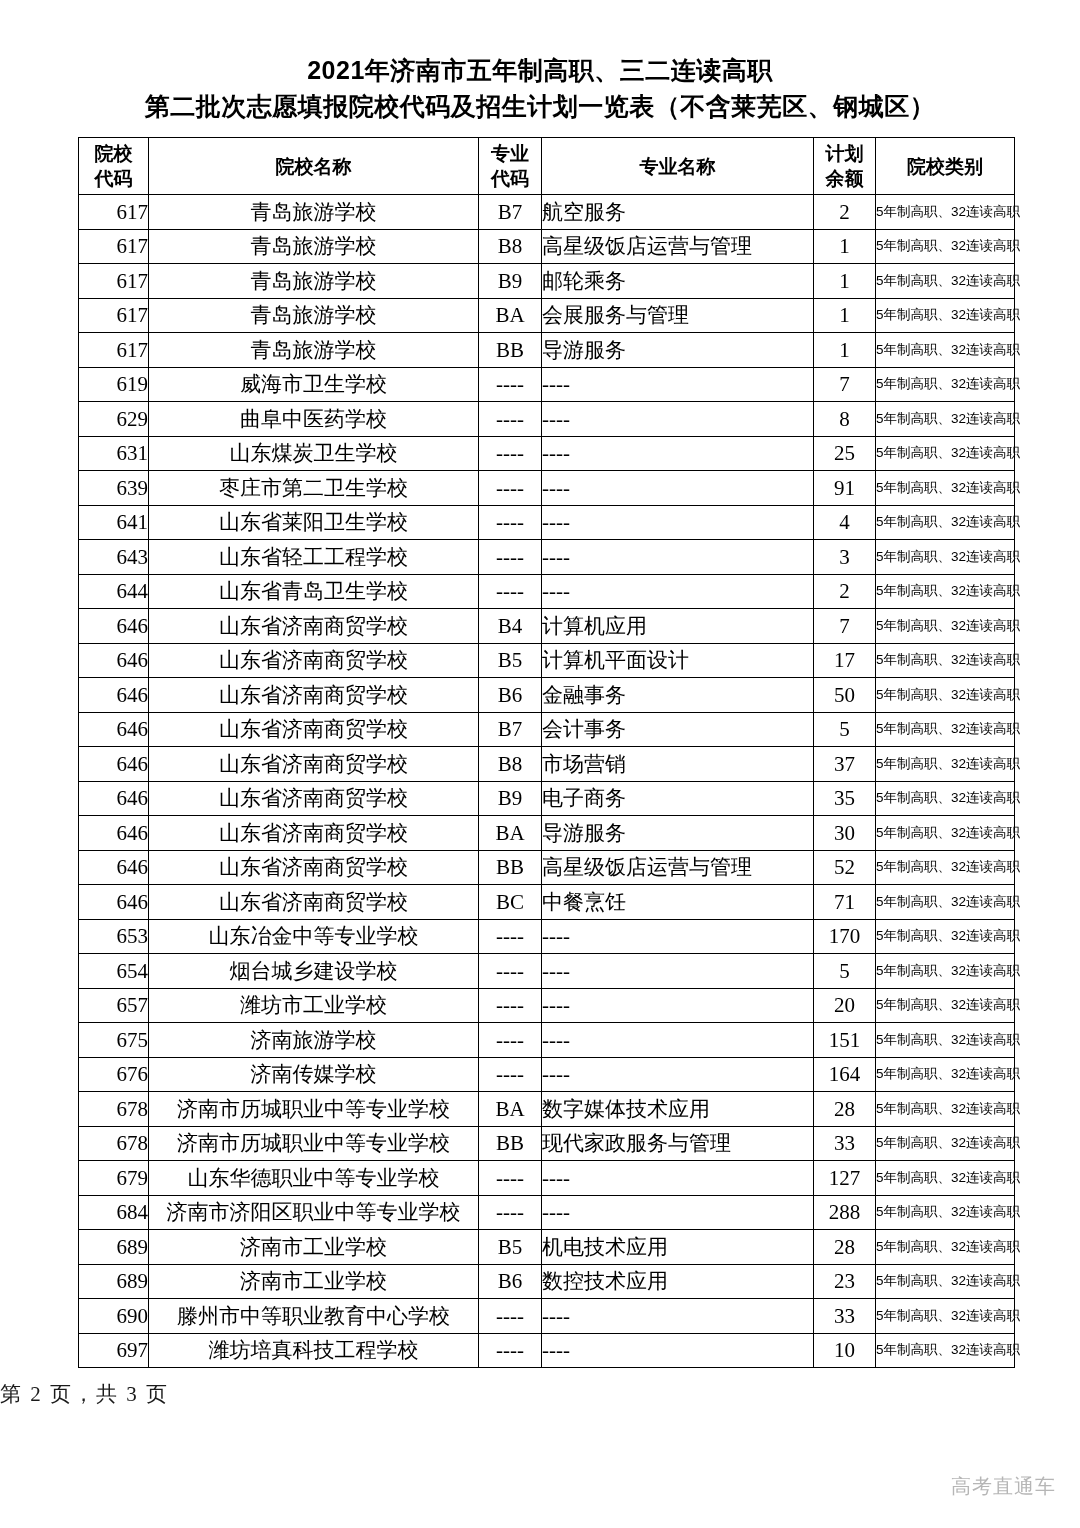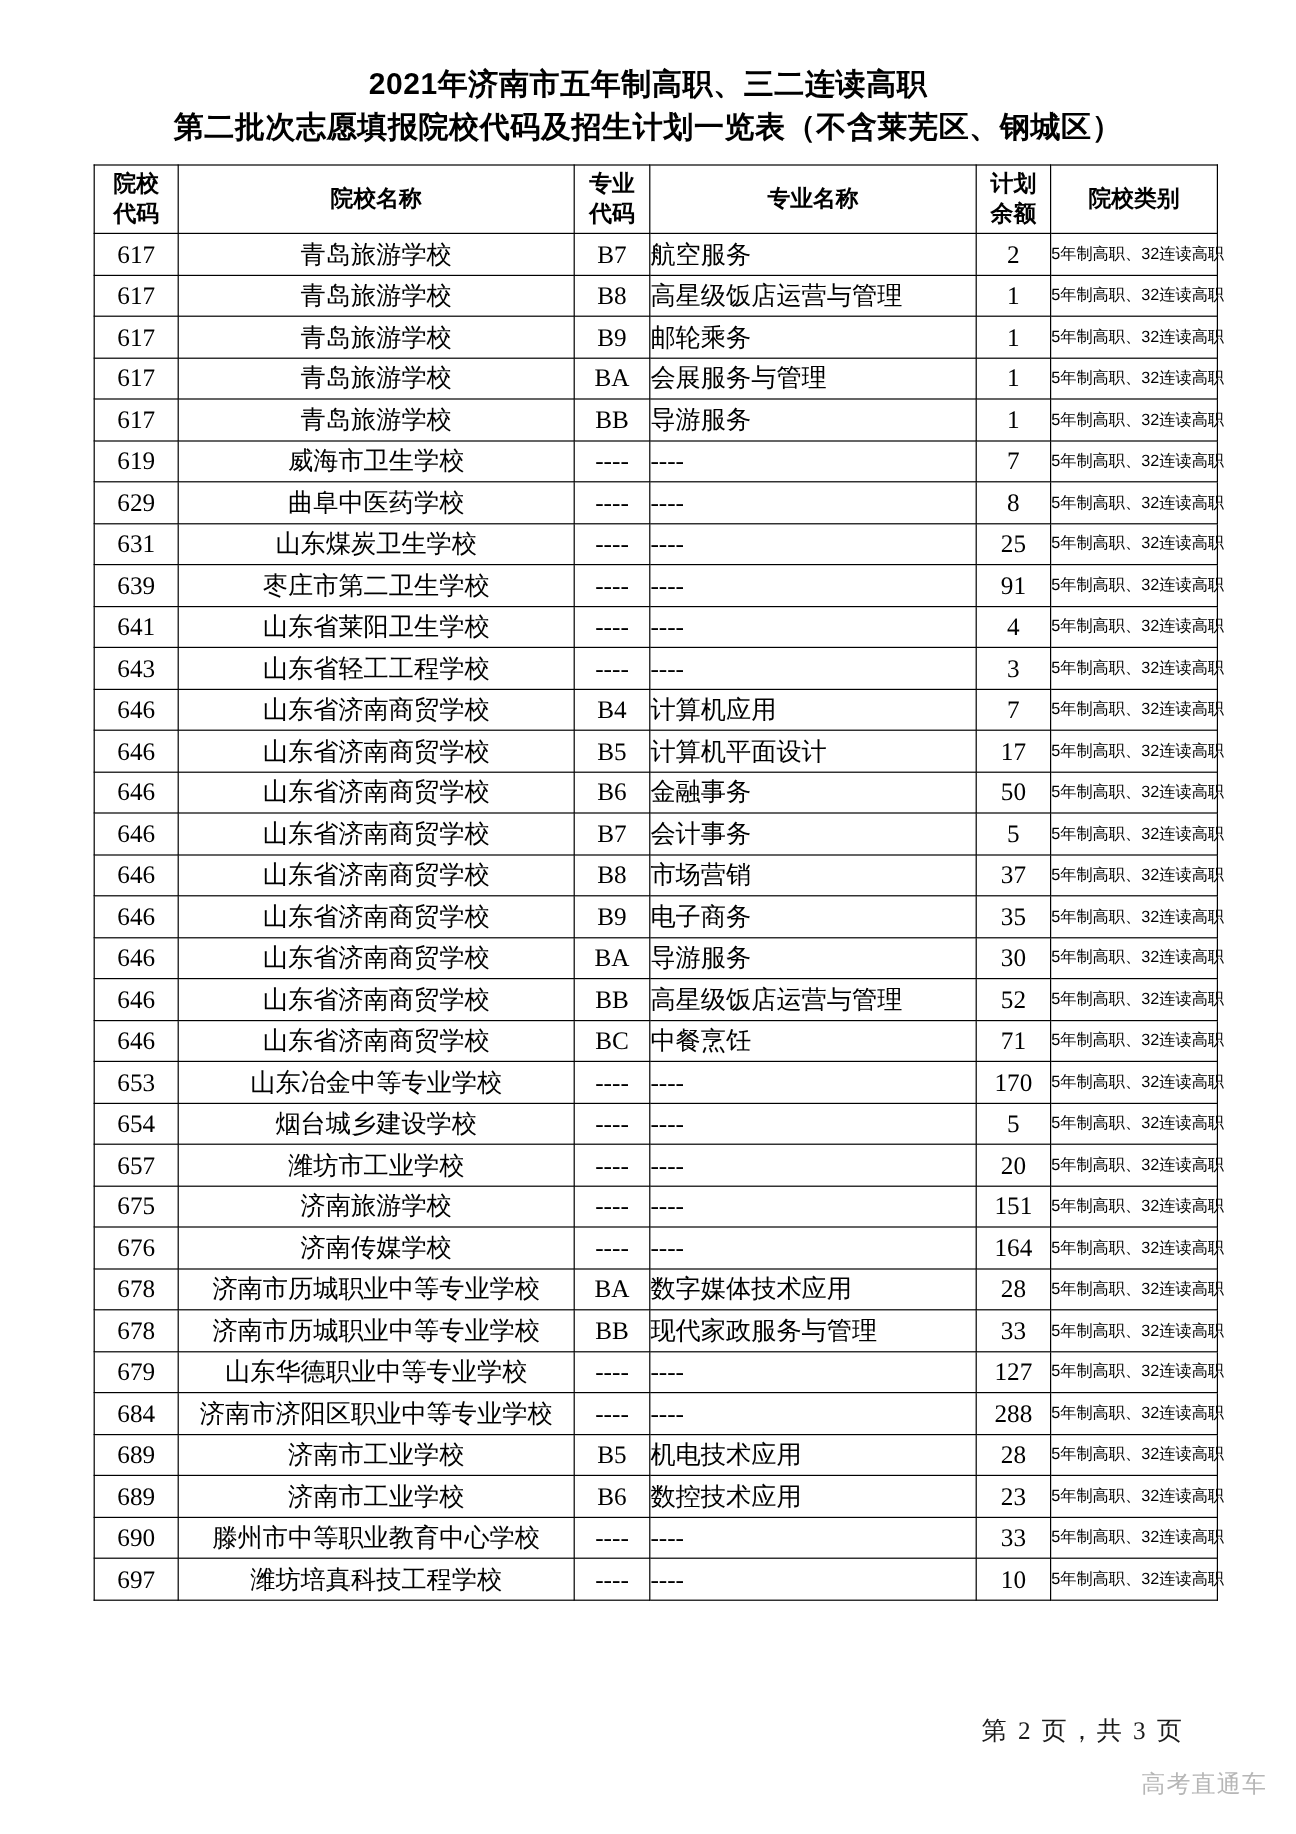--- a/index.html
+++ b/index.html
@@ -77,41 +77,41 @@
     text-align: center;
     height: 56px;
     padding: 2px 0;
   }
   thead th .stack { display: block; }
 
   
   tbody tr { height: 33.5px; }
   tbody td { font-size: 21px; line-height: 28px; height: 33.5px; }
 
-  td.code    { text-align: center; font-size: 21px; }
+  td.code    { text-align: right; font-size: 21px; }
   td.school  { text-align: center; padding-left: 7px; }
   td.mcode   { text-align: center; font-size: 21px; }
   td.mname   { text-align: left; padding-left: 7px; }
   td.quota   { text-align: center; font-size: 21px; }
   td.type    {
     text-align: left;
     padding-left: 4px;
     font-family: "Liberation Sans", "DejaVu Sans", sans-serif;
     font-size: 13.5px;
     line-height: 18px;
     white-space: nowrap;
   }
 
   
   .footer {
     position: absolute;
     left: 0;
-    top: 1428px;
+    top: 1380px;
     width: 987px;
-    text-align: right;
+    text-align: left;
     font-size: 21px;
     letter-spacing: 2px;
     color: #1a1a1a;
   }
 
   
   .watermark {
     position: absolute;
     right: 24px;
     top: 1473px;
@@ -244,20 +244,28 @@
           </tr>
           <tr>
             <td class="code">643</td>
             <td class="school">山东省轻工工程学校</td>
             <td class="mcode">----</td>
             <td class="mname">----</td>
             <td class="quota">3</td>
             <td class="type">5年制高职、32连读高职</td>
           </tr>
           <tr>
+            <td class="code">644</td>
+            <td class="school">山东省青岛卫生学校</td>
+            <td class="mcode">----</td>
+            <td class="mname">----</td>
+            <td class="quota">2</td>
+            <td class="type">5年制高职、32连读高职</td>
+          </tr>
+          <tr>
             <td class="code">646</td>
             <td class="school">山东省济南商贸学校</td>
             <td class="mcode">B4</td>
             <td class="mname">计算机应用</td>
             <td class="quota">7</td>
             <td class="type">5年制高职、32连读高职</td>
           </tr>
           <tr>
             <td class="code">646</td>
             <td class="school">山东省济南商贸学校</td>

